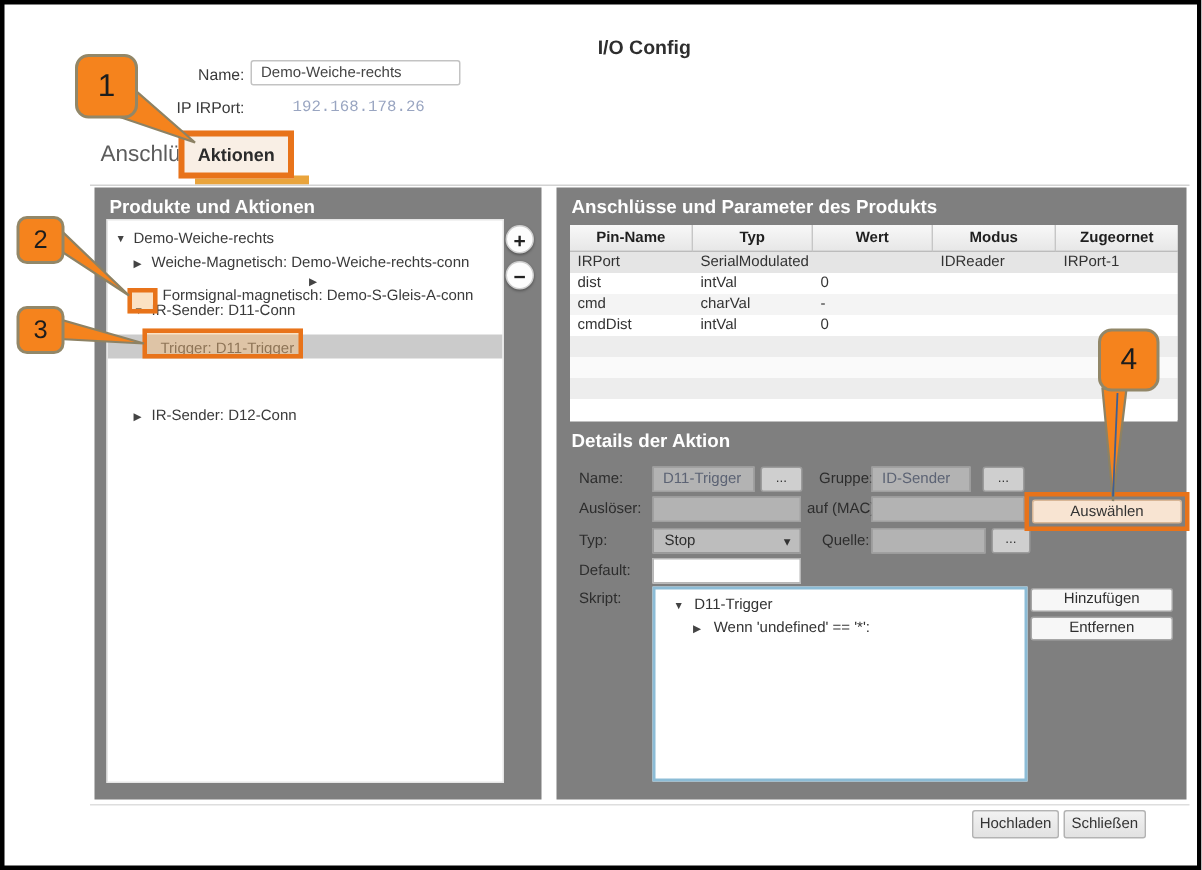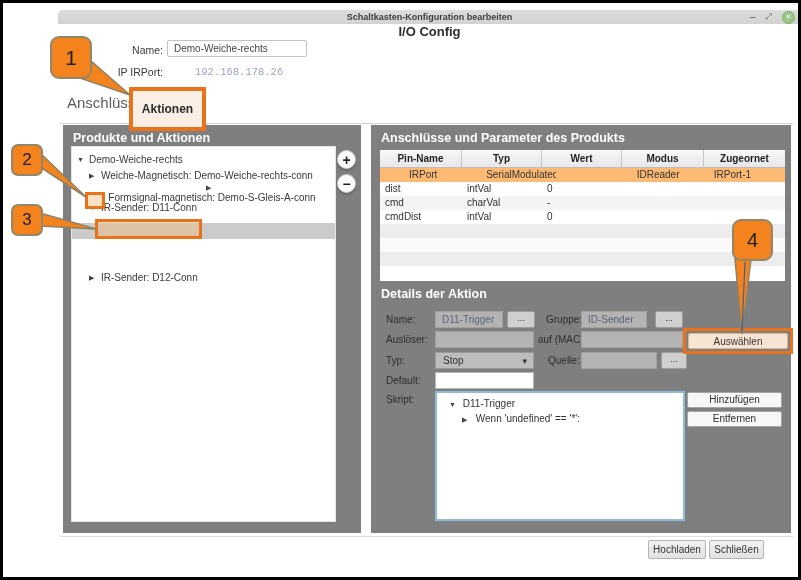--- a/index.html
+++ b/index.html
@@ -81,39 +81,31 @@
   .ann-fill{background:rgba(246,188,122,0.45);}
   .callout{background:#f5831d;border:2px solid #928768;border-radius:9px;
            display:flex;align-items:center;justify-content:center;color:#1d1d1d;z-index:50;}
   .tails{position:absolute;left:0;top:0;width:801px;height:580px;pointer-events:none;z-index:40;}
 </style>
 </head>
 <body>
 
 <div class="screen">
 
-  <div class="abs titlebar" style="left:55px;top:7px;width:743px;height:14px;">
-    <span class="ttl">Schaltkasten-Konfiguration bearbeiten</span>
-    <div class="winbtns">
-      <span class="winbtn">–</span>
-      <span class="winbtn" style="font-size:8px;">⤢</span>
-      <span class="closebtn">✕</span>
-    </div>
-  </div>
 
   <div class="abs h-title" style="left:55px;top:21px;width:743px;">I/O Config</div>
 
   <div class="abs lbl lbl-r" style="left:100px;top:41px;width:60px;">Name:</div>
   <input class="abs name-input" style="left: 164px; top: 37px; width: 140px; height: 17px;" value="Demo-Weiche-rechts">
 
   <div class="abs lbl lbl-r" style="left:80px;top:63px;width:80px;">IP IRPort:</div>
   <div class="abs ip-val" style="left:192px;top:63px;font-family:Liberation Mono, monospace;">192.168.178.26</div>
 
   <div class="abs tab-inactive" style="left:64px;top:91px;">Anschlüsse</div>
-  <div class="abs ann ann-aktionen" style="left:126px;top:84px;width:77px;height:44px;z-index:30;">Aktionen</div>
+  <div class="abs ann ann-aktionen" style="left:116px;top:84px;width:77px;height:32px;z-index:30;">Aktionen</div>
   <div class="abs tab-underline" style="left:127px;top:114px;width:76px;height:6px;"></div>
   <div class="abs nb-line" style="left:57px;top:120px;width:733px;height:1px;"></div>
 
   <div class="abs panel" style="left:60px;top:122px;width:298px;height:408px;">
     <div class="abs panel-h" style="left:10px;top:6px;">Produkte und Aktionen</div>
 
     <div class="abs treebox" style="left:8px;top:21px;width:265px;height:376px;">
       <div class="t-sel" style="top:76px;height:16px;"></div>
 
       <div class="t-row" style="top:5px;padding-left:5px;">
@@ -124,20 +116,23 @@
         <span class="t-arrow">▶</span>
         <span>Weiche-Magnetisch: Demo-Weiche-rechts-conn</span>
       </div>
       <div class="t-row" style="top:37px;padding-left:17px;flex-direction:column;">
         <span class="t-arrow">▶</span>
         <span>Formsignal-magnetisch: Demo-S-Gleis-A-conn</span>
       </div>
       <div class="t-row" style="top:53px;padding-left:17px;">
         <span class="t-arrow">▼</span>
         <span>IR-Sender: D11-Conn</span>
+      </div>
+      <div class="t-row" style="top:78px;padding-left:35px;">
+        <span>Trigger: D11-Trigger</span>
       </div>
       <div class="t-row" style="top:99px;padding-left:17px;margin-top:24px;">
         <span class="t-arrow">▶</span>
         <span>IR-Sender: D12-Conn</span>
       </div>
     </div>
 
     <div class="abs circlebtn" style="left:274px;top:25px;width:19px;height:19px;">+</div>
     <div class="abs circlebtn" style="left:274px;top:49px;width:19px;height:19px;">−</div>
   </div>
@@ -146,21 +141,21 @@
     <div class="abs panel-h" style="left:10px;top:6px;">Anschlüsse und Parameter des Produkts</div>
 
     <div class="abs tbl" style="left:9px;top:25px;width:405px;height:131px;">
       <div class="tr">
         <div class="th" style="width:82px;">Pin-Name</div>
         <div class="th" style="width:80px;">Typ</div>
         <div class="th" style="width:80px;">Wert</div>
         <div class="th" style="width:82px;">Modus</div>
         <div class="th" style="width:81px;border-right:none;">Zugeornet</div>
       </div>
-      <div class="tr" style="background:#fdba74;padding-left:24px;">
+      <div class="tr" style="background:#e5e5e5;">
         <div class="td" style="width:82px;">IRPort</div>
         <div class="td" style="width:80px;">SerialModulated</div>
         <div class="td" style="width:80px;"></div>
         <div class="td" style="width:82px;">IDReader</div>
         <div class="td" style="width:81px;">IRPort-1</div>
       </div>
       <div class="tr" style="background:#ffffff;">
         <div class="td" style="width:82px;">dist</div>
         <div class="td" style="width:80px;">intVal</div>
         <div class="td" style="width:80px;">0</div>

